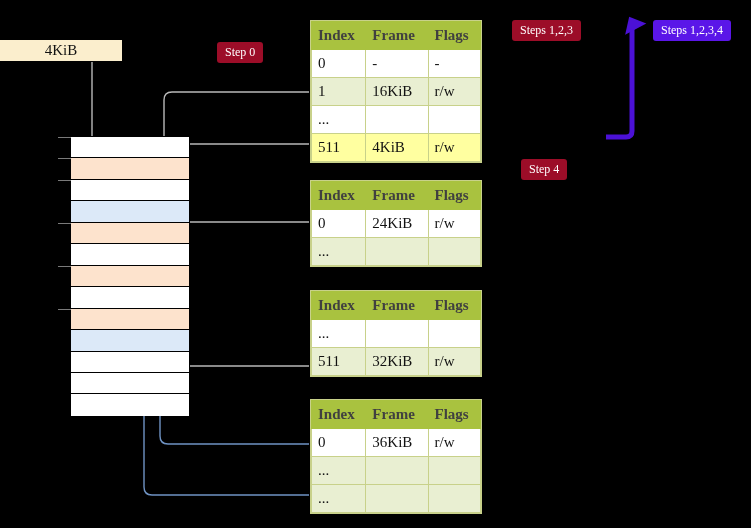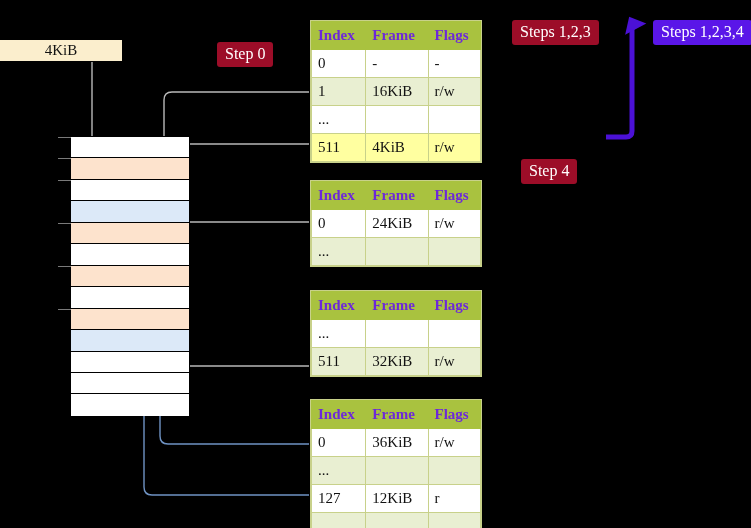--- a/index.html
+++ b/index.html
@@ -10,42 +10,42 @@
 
   
   .ptable{position:absolute;border:1px solid #c8d18a;background:#fff;
           border-collapse:collapse;table-layout:fixed;}
   .ptable table{border-collapse:collapse;width:100%;}
   .ptable th,.ptable td{
       border:1px solid #c8d18a;
       font-size:15px;line-height:1;
       padding:5px 6px;height:17px;
       text-align:left;white-space:nowrap;overflow:hidden;}
-  .ptable th{background:#a9c23f;color:#6d28d9;font-weight:bold;
+  .ptable th{background:#a9c23f;color:#404040;font-weight:bold;
              font-size:15px;border-color:#a9c23f;}
   .ptable td{color:#111;}
   .row-white td{background:#ffffff;}
   .row-tint  td{background:#e9efd2;}
   .cell-hl{background:#ffffa0 !important;}
   .col-i{width:56px;}
   .col-f{width:70px;}
   .col-g{width:56px;margin-left:14px;}
 
   
   #memcol{position:absolute;left:70px;top:136px;width:120px;height:279px;
           border:1px solid #000;box-sizing:border-box;background:#fff;}
   #memcol .mrow{height:21.46px;border-bottom:1px solid #000;box-sizing:border-box;}
   #memcol .mrow:last-child{border-bottom:none;}
   .m-white{background:#ffffff;}
   .m-peach{background:#fde3cd;}
   .m-blue{background:#dce9f8;}
   .tick{position:absolute;left:-13px;width:13px;height:0;border-top:1px solid #7a7a7a;}
 
   
-  .badge{position:absolute;font-size:16px;line-height:1;
+  .badge{position:absolute;font-size:12px;line-height:1;
          padding:4px 8px 5px 8px;border-radius:3px;color:#ffffff;
          white-space:nowrap;}
   .badge-red{background:#9c0d28;}
   .badge-blue{background:#5a16e8;}
   .boxlabel{position:absolute;background:#fbeecd;border:1px solid #fbeecd;
             font-size:15px;line-height:1;color:#111;text-align:center;
             white-space:nowrap;}
 
   
   .conn{position:absolute;left:0;top:0;width:751px;height:528px;
@@ -227,25 +227,20 @@
           <tr class="row-white">
             <td class="col-i">0</td>
             <td class="col-f">36KiB</td>
             <td class="col-g">r/w</td>
           </tr>
           <tr class="row-tint">
             <td class="col-i">...</td>
             <td class="col-f"></td>
             <td class="col-g"></td>
           </tr>
-          <tr class="row-white">
-            <td class="col-i">127</td>
-            <td class="col-f">12KiB</td>
-            <td class="col-g">r</td>
-          </tr>
           <tr class="row-tint">
             <td class="col-i">...</td>
             <td class="col-f"></td>
             <td class="col-g"></td>
           </tr>
         </tbody>
       </table>
     </div>
 
 </div>

